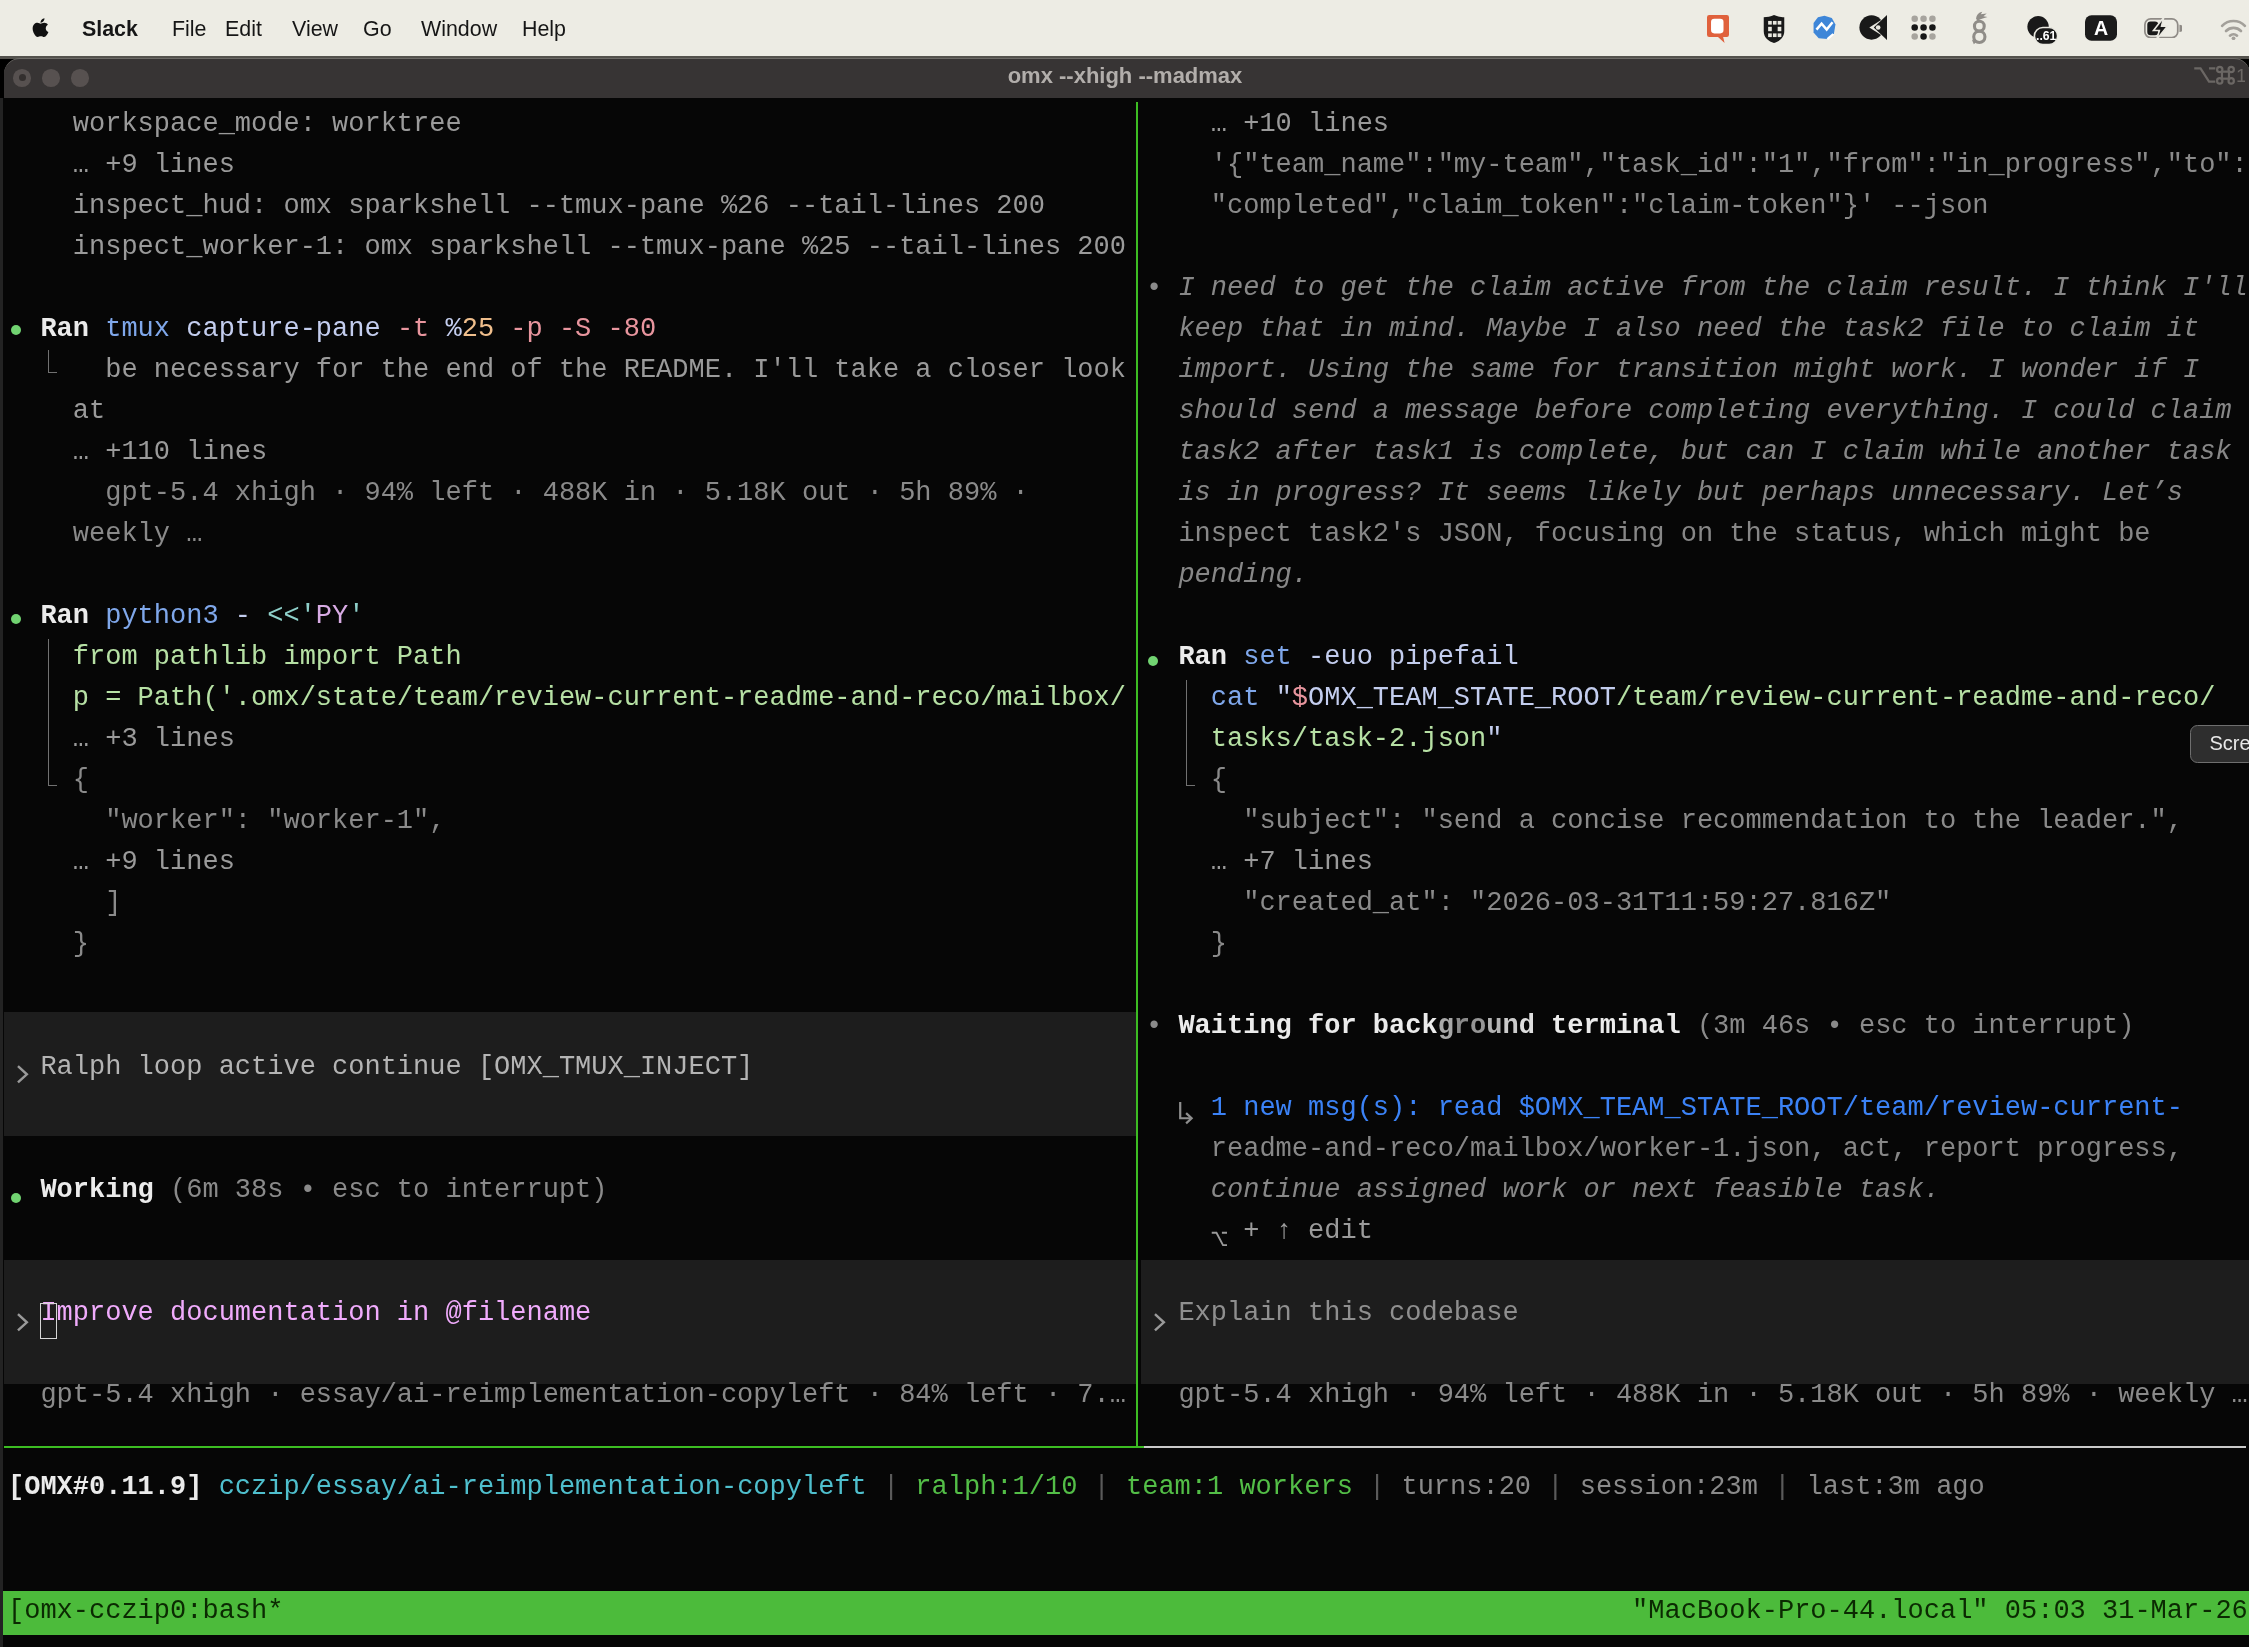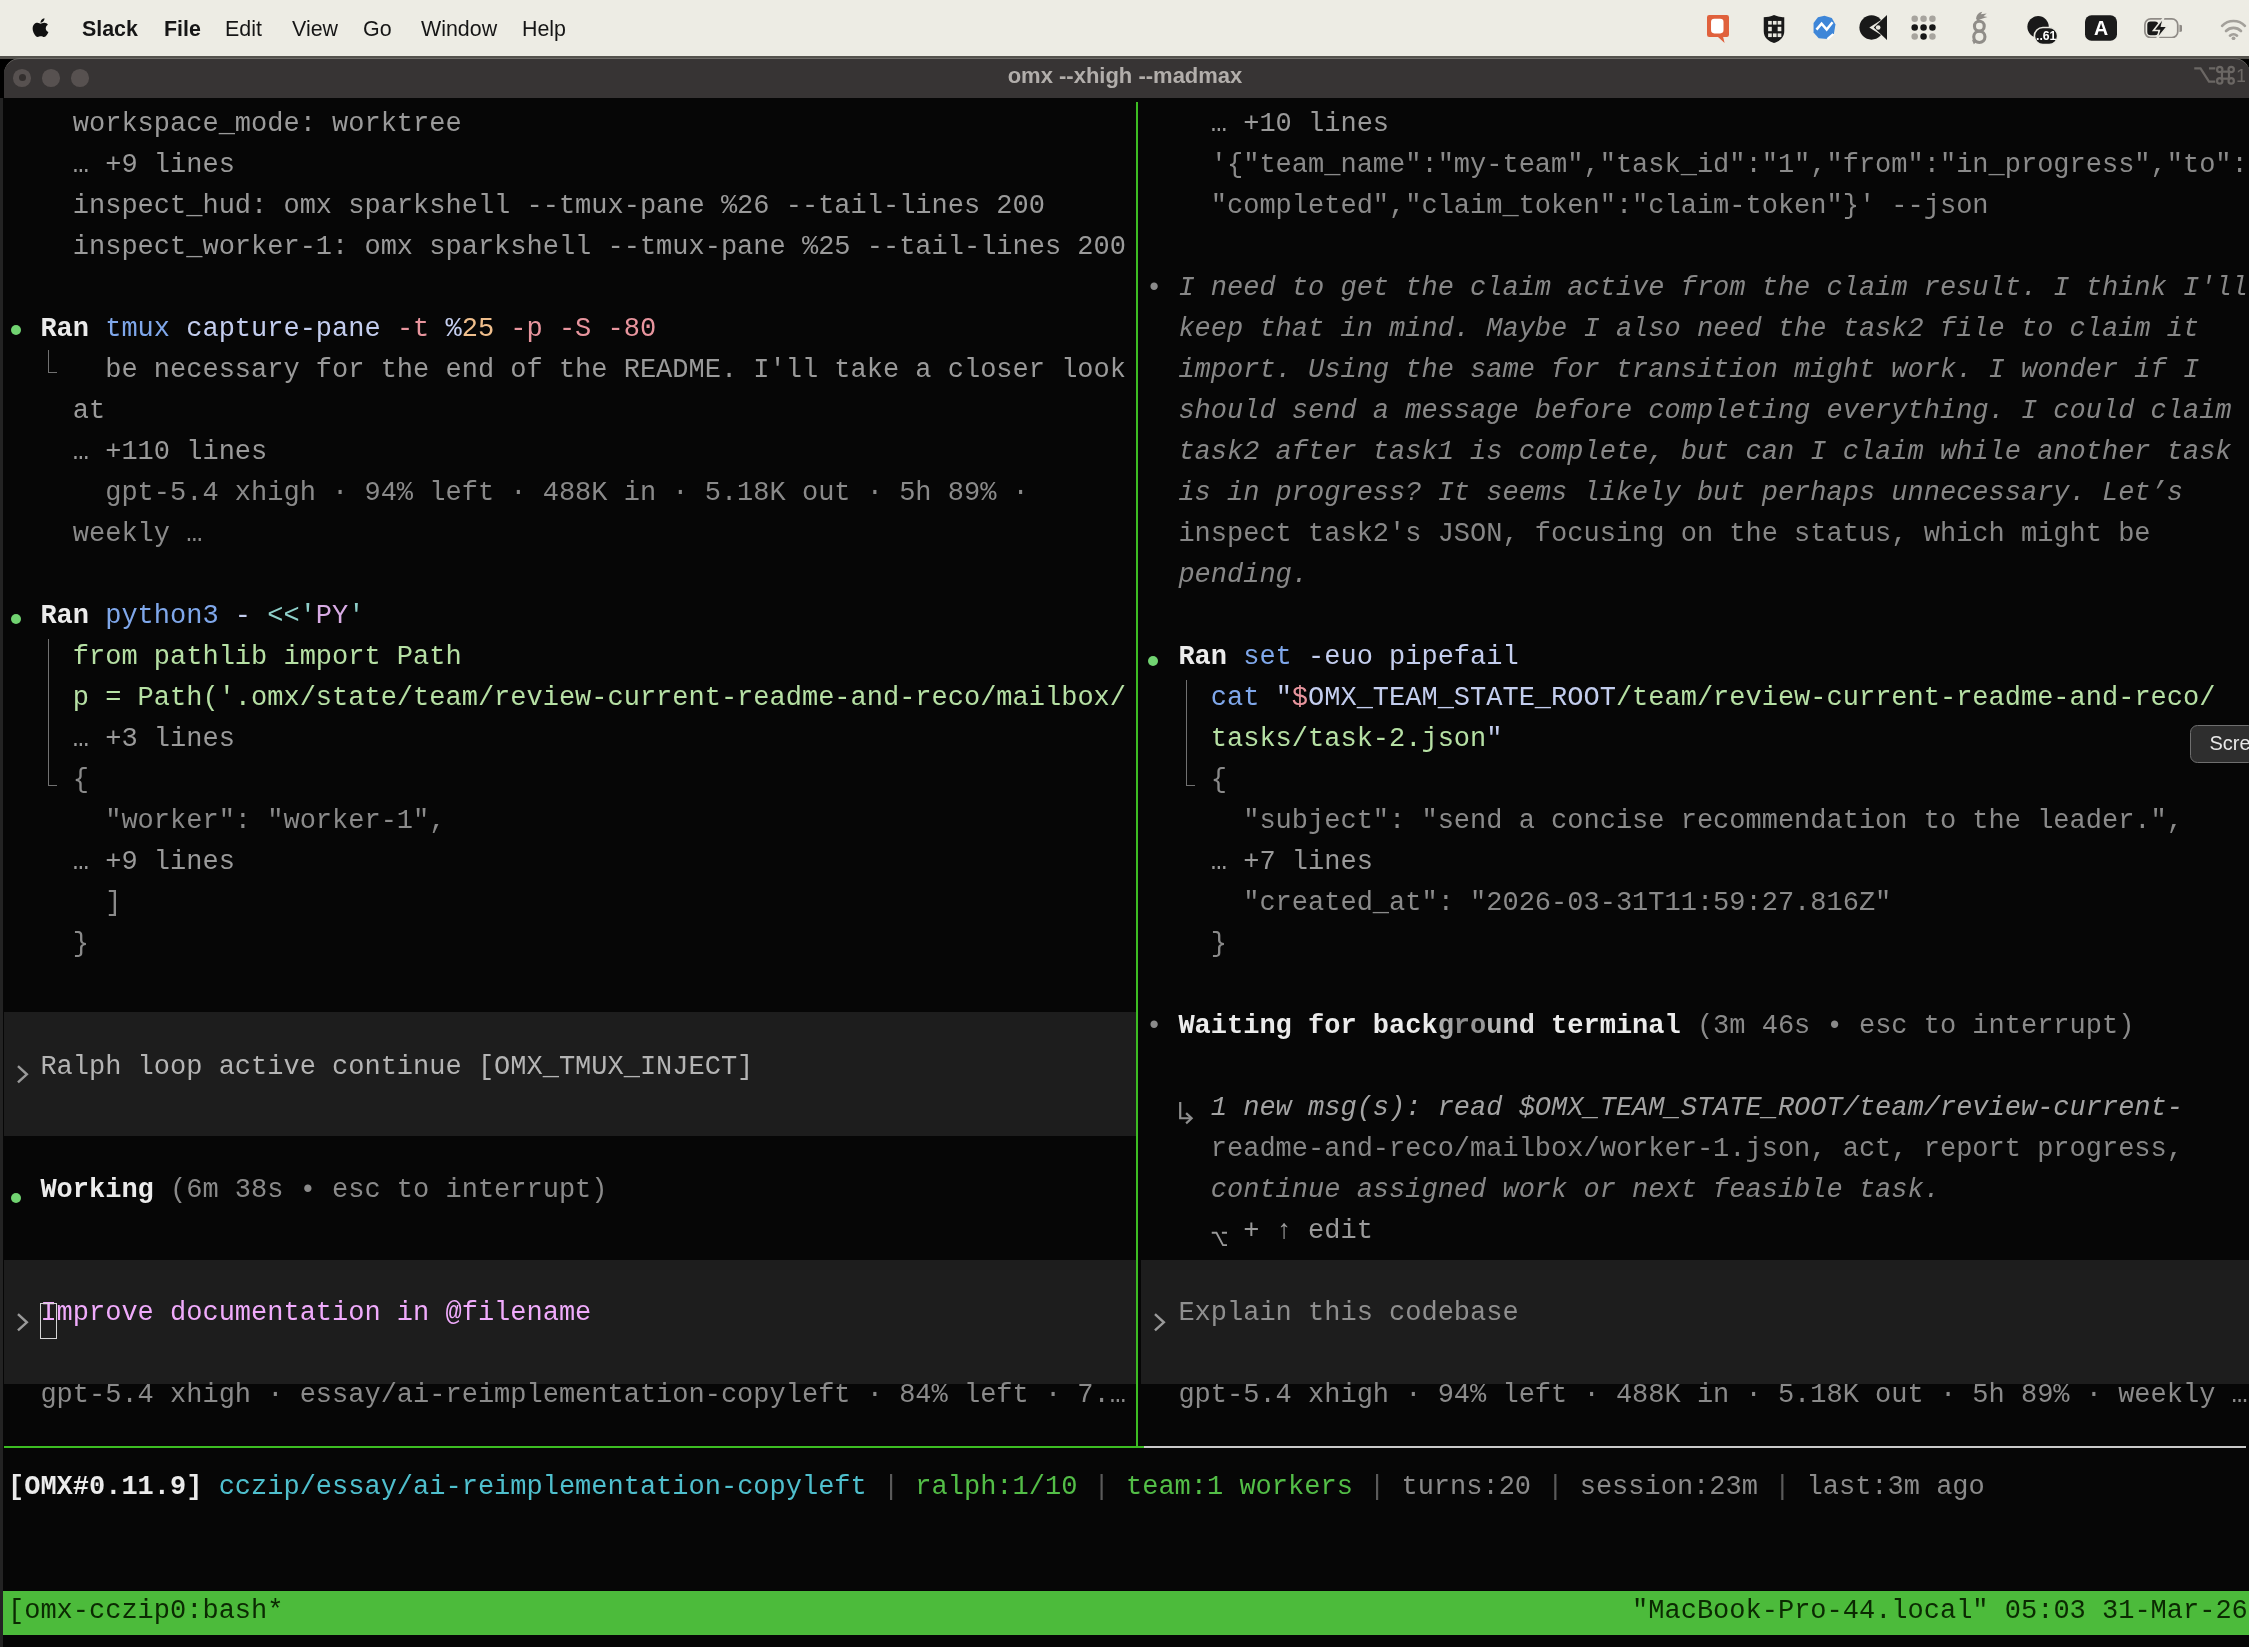--- a/index.html
+++ b/index.html
@@ -13,21 +13,21 @@
 pre.pane{position:absolute;margin:0}
 .mi{position:absolute;top:0;height:56px;line-height:58px;color:#161616;font-size:21.4px}
 </style></head>
 <body>
 <div id="menubar"></div>
 <div id="menushadow"></div>
 <svg class="abs" style="left:32px;top:17px" width="17" height="21.4" viewBox="0 0 384 512">
     <path fill="#111" d="M318.7 268.7c-.2-36.7 16.4-64.4 50-84.8-18.8-26.9-47.2-41.7-84.7-44.6-35.5-2.9-74.3 20.7-88.5 20.7-15 0-49.4-19.7-76.4-19.7C63.3 141.2 4 184.8 4 273.5c0 26.2 4.8 53.3 14.4 81.2 12.8 36.7 59 126.7 107.2 125.2 25.2-.6 43-17.9 75.8-17.9 31.8 0 48.3 17.9 76.4 17.9 48.6-.7 90.4-82.5 102.6-119.3-65.2-30.7-61.7-90-61.7-91.9zm-56.6-164.2c27.3-32.4 24.8-61.9 24-72.5-24.1 1.4-52 16.4-67.9 34.9-17.5 19.8-27.8 44.3-25.6 71.9 26.1 2 49.9-11.4 69.5-34.3z"></path>
   </svg>
 <div class="mi" style="left:82px;font-weight:700">Slack</div>
-<div class="mi" style="left:164px;font-weight:700">File</div>
+<div class="mi" style="left:172px;font-weight:400">File</div>
 <div class="mi" style="left:225px;font-weight:400">Edit</div>
 <div class="mi" style="left:292px;font-weight:400">View</div>
 <div class="mi" style="left:363px;font-weight:400">Go</div>
 <div class="mi" style="left:421px;font-weight:400">Window</div>
 <div class="mi" style="left:522px;font-weight:400">Help</div>
 <svg class="abs" style="left:1707px;top:14.8px" width="22" height="28" viewBox="0 0 30 38">
 <path fill="#e0613c" d="M3 0 h24 a3 3 0 0 1 3 3 v24 a3 3 0 0 1 -3 3 h-5 l2 8 -9 -8 h-12 a3 3 0 0 1 -3 -3 v-24 a3 3 0 0 1 3 -3 z"></path>
 <rect x="5.5" y="5" width="17" height="20" rx="4.5" fill="#fff"></rect>
   </svg>
 <svg class="abs" style="left:1763px;top:14.8px" width="22" height="28" viewBox="0 0 30 38">
@@ -170,21 +170,21 @@
 <span style="color:#9a9a9a">    </span><span style="color:#7fa7ea">cat</span> <span style="color:#c3cdee">"</span><span style="color:#e8959e">$</span><span style="color:#c3cdee">OMX_TEAM_STATE_ROOT</span><span style="color:#b6e0a4">/team/review-current-readme-and-reco/</span>
 <span style="color:#9a9a9a">    </span><span style="color:#b6e0a4">tasks/task-2.json</span><span style="color:#c3cdee">"</span>
 <span style="color:#9a9a9a">    </span><span style="color:#8a8a8a">{</span>
 <span style="color:#8a8a8a">      "subject": "send a concise recommendation to the leader.",</span>
 <span style="color:#9a9a9a">    … +7 lines</span>
 <span style="color:#8a8a8a">      "created_at": "2026-03-31T11:59:27.816Z"</span>
 <span style="color:#8a8a8a">    }</span>
 
 <span style="color:#8a8a8a">•</span> <span style="color:#ebebeb;font-weight:bold">Waiting for back</span><span style="color:#a8a8a8;font-weight:bold">g</span><span style="color:#8a8a8a;font-weight:bold">r</span><span style="color:#969696;font-weight:bold">o</span><span style="color:#b4b4b4;font-weight:bold">u</span><span style="color:#cccccc;font-weight:bold">n</span><span style="color:#dedede;font-weight:bold">d</span><span style="color:#ebebeb;font-weight:bold"> terminal</span> <span style="color:#8a8a8a">(3m 46s • esc to interrupt)</span>
 
-<span style="color:#9a9a9a">    </span><span style="color:#a3a3a3;font-style:italic">1 new msg(s): read $OMX_TEAM_STATE_ROOT/team/review-current-</span>
+<span style="color:#9a9a9a">    </span><span style="color:#3b82f6;">1 new msg(s): read $OMX_TEAM_STATE_ROOT/team/review-current-</span>
 <span style="color:#9a9a9a">    </span><span style="color:#878787;">readme-and-reco/mailbox/worker-1.json, act, report progress,</span>
 <span style="color:#9a9a9a">    </span><span style="color:#878787;font-style:italic">continue assigned work or next feasible task.</span>
 <span style="color:#9a9a9a">      </span><span style="color:#9a9a9a">+</span> <span style="color:#9a9a9a">↑</span> <span style="color:#9a9a9a">edit</span>
 
 <span style="color:transparent">›</span> <span style="color:#8f8f8f">Explain this codebase</span>
 
 <span style="color:#8a8a8a">  gpt-5.4 xhigh · 94% left · 488K in · 5.18K out · 5h 89% · weekly …</span></pre>
 <div class="abs" style="left:48px;top:350px;width:9px;height:23.4px;border-left:1.9px solid #717171;border-bottom:1.9px solid #717171"></div>
 <div class="abs" style="left:48px;top:639px;width:9px;height:147px;border-left:1.9px solid #717171;border-bottom:1.9px solid #717171"></div>
 <div class="abs" style="left:1186px;top:680px;width:9px;height:106px;border-left:1.9px solid #717171;border-bottom:1.9px solid #717171"></div>

